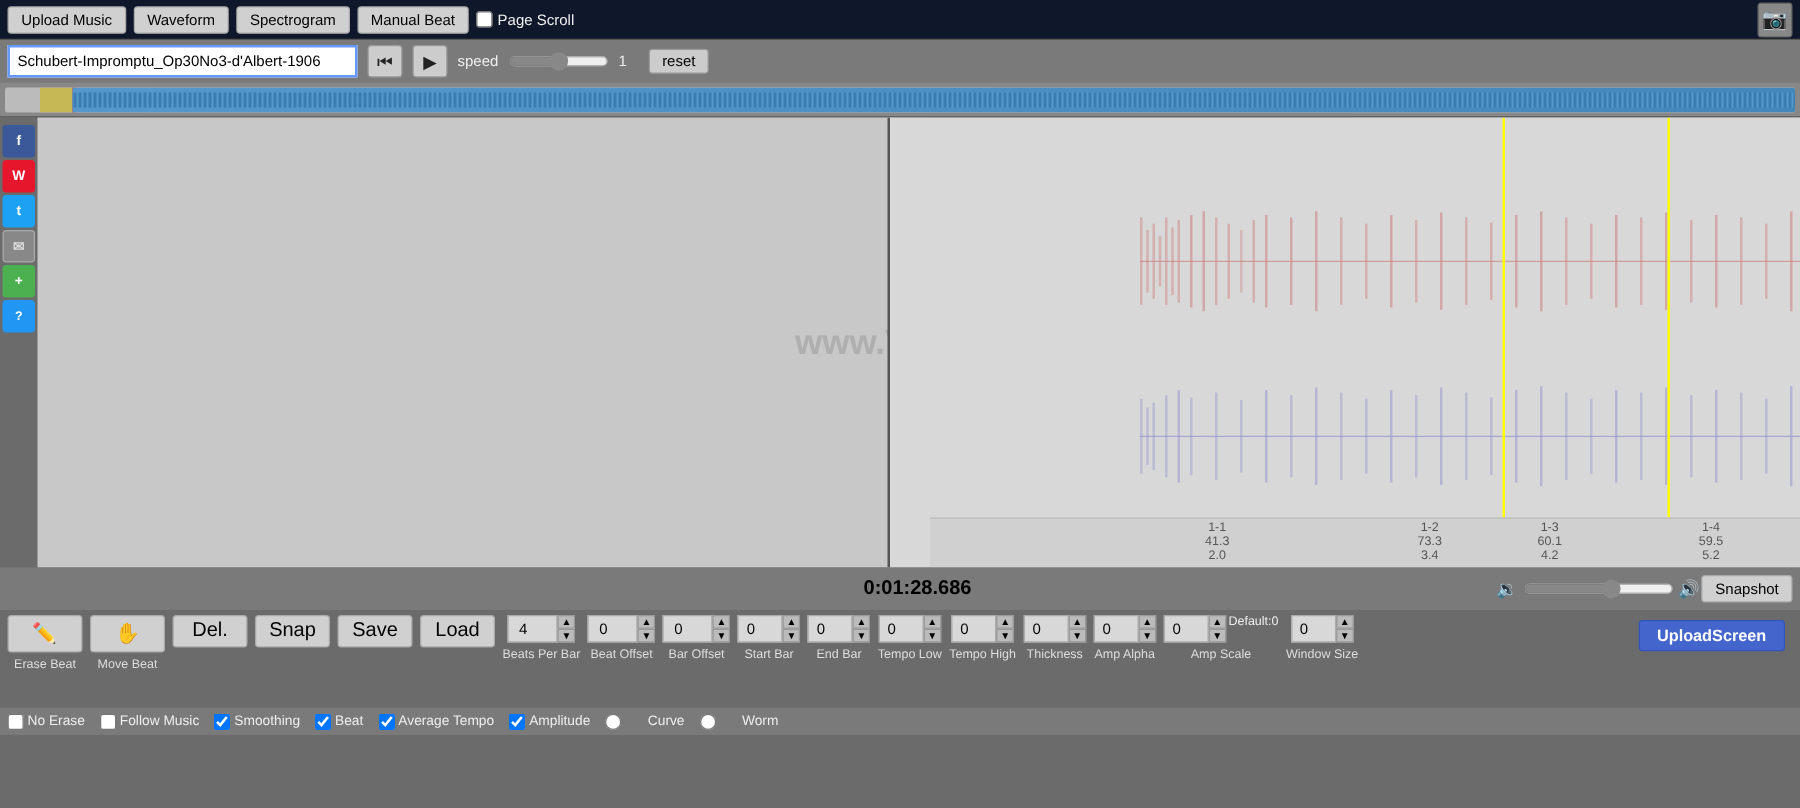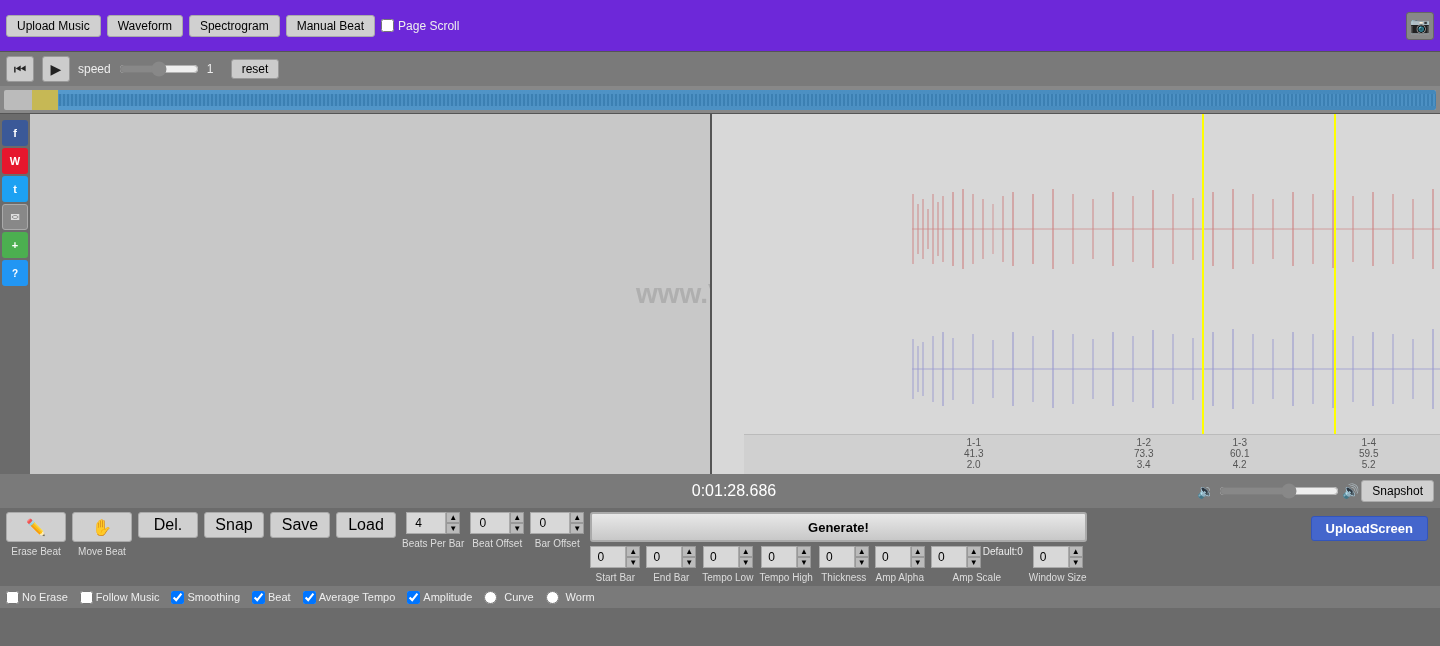--- a/index.html
+++ b/index.html
@@ -1,26 +1,26 @@
 <!DOCTYPE html>
 <html><head>
   <meta charset="utf-8">
   <style>
     * { box-sizing: border-box; margin: 0; padding: 0; }
     body { background: #6b6b6b; font-family: Arial, sans-serif; font-size: 12px; color: #222; width: 1440px; height: 646px; overflow: hidden; }
 
     
     .top-toolbar {
-      background: #6d28d9;
+      background: #0f172a;
       border-bottom: 1px solid #555;
       padding: 4px 6px;
       display: flex;
       align-items: center;
       gap: 6px;
-      height: 52px;
+      height: 32px;
     }
     .top-toolbar button {
       background: #d0d0d0;
       border: 1px solid #aaa;
       border-radius: 3px;
       padding: 3px 10px;
       font-size: 12px;
       cursor: pointer;
     }
     .page-scroll-label {
@@ -238,23 +238,23 @@
     
     .time-display-row {
       background: #7a7a7a;
       height: 34px;
       display: flex;
       align-items: center;
       justify-content: center;
       position: relative;
     }
     .time-display {
-      color: #ffffff;
+      color: #000000;
       font-size: 16px;
-      font-weight: normal;
+      font-weight: bold;
       margin-left: 28px;
     }
     .volume-control {
       position: absolute;
       right: 80px;
       display: flex; align-items: center; gap: 4px;
     }
     .vol-icon { color: #aaa; font-size: 14px; }
     .vol-slider { width: 120px; accent-color: #888; }
     .snapshot-btn {
@@ -361,21 +361,21 @@
       display: flex;
       align-items: center;
       gap: 12px;
       padding: 0 6px;
     }
     .cb-item {
       display: flex; align-items: center; gap: 3px; color: #eee; font-size: 11px;
     }
     .cb-item input[type=checkbox] { margin: 0; }
     .rb-item {
-      display: flex; align-items: center; gap: 7px; color: #eee; font-size: 11px;
+      display: flex; align-items: center; gap: 21px; color: #eee; font-size: 11px;
     }
     .rb-item input[type=radio] { margin: 0; }
 
     .bottom-inner {
       display: flex;
       align-items: flex-start;
       gap: 6px;
       position: relative;
       width: 100%;
     }
@@ -394,20 +394,21 @@
   <button>Spectrogram</button>
   <button>Manual Beat</button>
   <label class="page-scroll-label">
     <input type="checkbox" style="">
     <span>Page Scroll</span>
   </label>
   <div class="top-right-icon">📷</div>
 </div>
 
 <div class="file-row">
+  <input class="file-name-input" type="text" value="Schubert-Impromptu_Op30No3-d'Albert-1906" style="">
   <div class="transport-btn">⏮</div>
   <div class="transport-btn">▶</div>
   <span class="speed-label">speed</span>
   <input type="range" class="speed-slider" min="0" max="2" step="0.1" value="1" style="">
   <span class="speed-value">1</span>
   <button class="reset-btn">reset</button>
 </div>
 
 <div class="waveform-overview">
   <div class="overview-track">
@@ -627,21 +628,20 @@
         <input class="spin-input" type="number" value="0" style="">
         <div class="spin-arrows">
           <button class="spin-arrow">▲</button>
           <button class="spin-arrow">▼</button>
         </div>
       </div>
       <span class="ctrl-label">Bar Offset</span>
     </div>
 
     <div style="display:flex;flex-direction:column;gap:4px;">
-      <button class="generate-btn">Generate!</button>
       <div class="spinners-row">
 
         <div class="ctrl-group spin-group">
           <div class="spin-input-row">
             <input class="spin-input" type="number" value="0" style="width: 36px;">
             <div class="spin-arrows">
               <button class="spin-arrow">▲</button>
               <button class="spin-arrow">▼</button>
             </div>
           </div>

